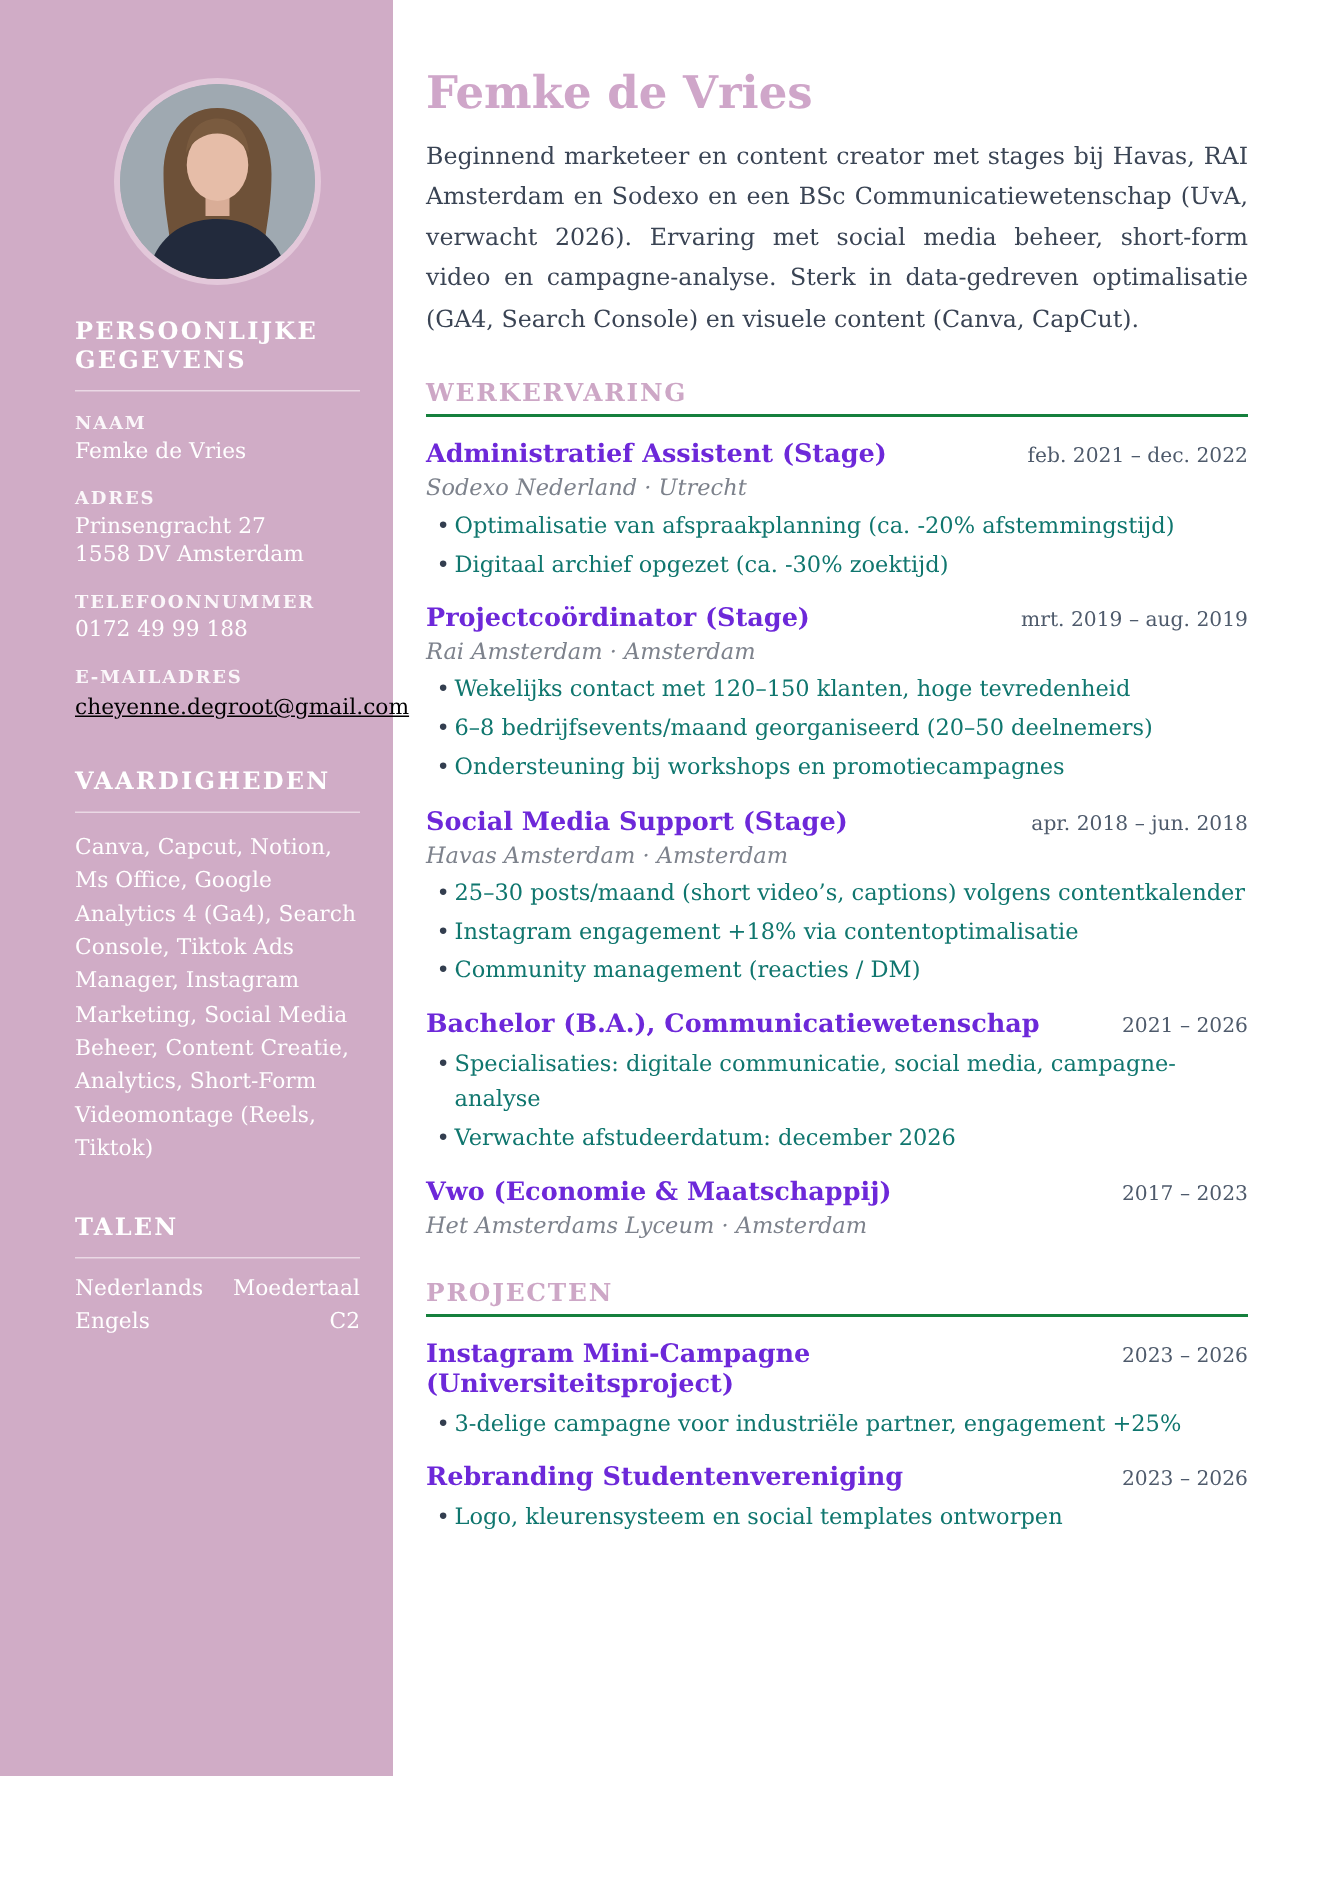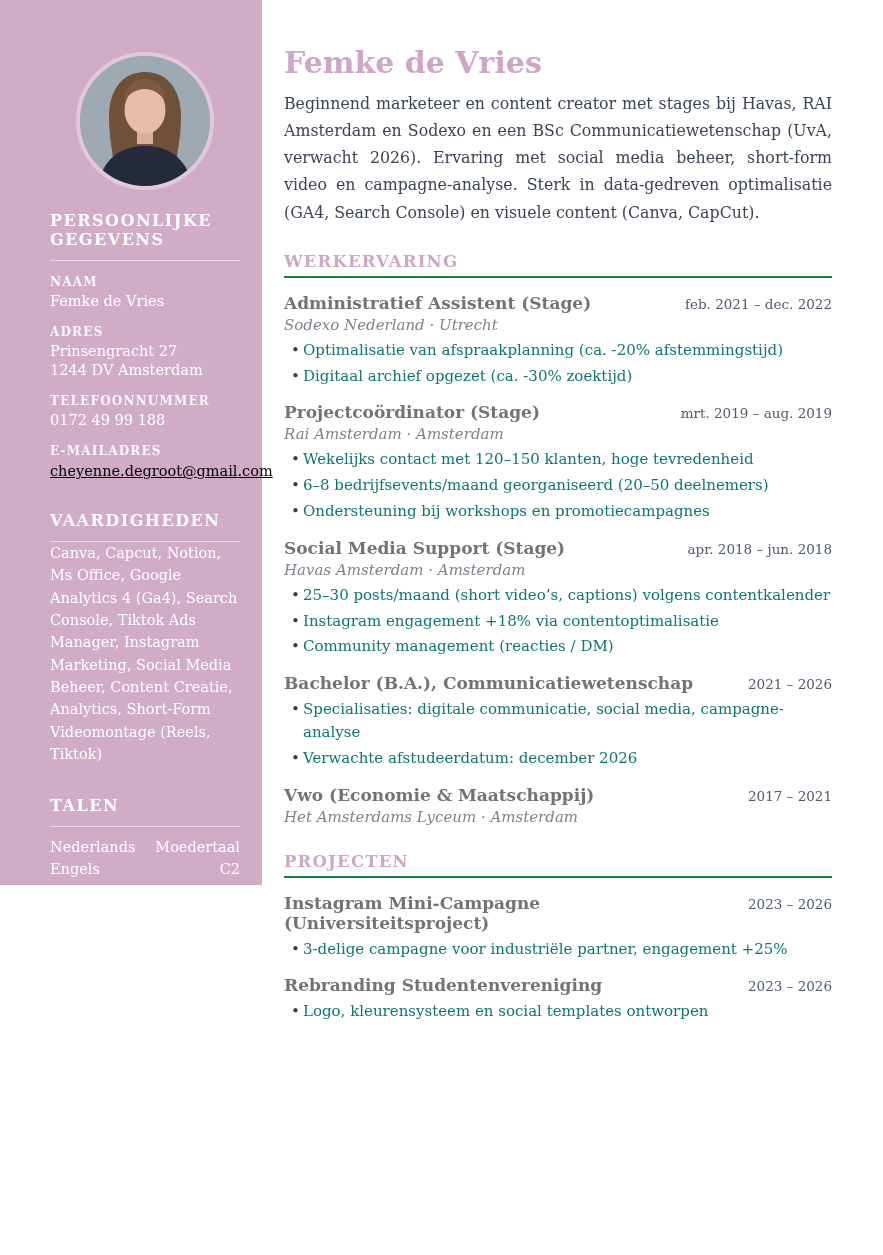--- a/index.html
+++ b/index.html
@@ -8,21 +8,21 @@
     width: 883px; height: 1255px;
     font-family: "DejaVu Serif", "Liberation Serif", serif;
     color: #333e4f;
     position: relative;
     overflow: hidden;
   }
   .page { display: flex; width: 883px; height: 1255px; }
 
   
   .sidebar {
-    width: 262px; min-width: 262px; height: 885px;
+    width: 262px; min-width: 262px; height: 1184px;
     background: #d0acc6;
     color: #ffffff;
     padding: 52px 22px 0 50px;
   }
   .photo-wrap {
     width: 138px; height: 138px;
     margin: 0 auto;
     border-radius: 50%;
     border: 4px solid #e3c8da;
     overflow: hidden;
@@ -44,21 +44,21 @@
   .field { margin-top: 14px; }
   .field-label {
     font-size: 12px; font-weight: bold;
     letter-spacing: 1.2px;
     color: rgba(255,255,255,0.9);
     margin-bottom: 3px;
   }
   .field-line { font-size: 14.5px; line-height: 1.32; }
   .email-link { color: #000000; text-decoration: underline; font-size: 14.5px; }
 
-  .skills-text { font-size: 14.5px; line-height: 1.54; }
+  .skills-text { margin-top: 12px; font-size: 14.5px; line-height: 1.54; }
 
   .lang-row {
     display: flex; justify-content: space-between;
     font-size: 14.5px; line-height: 1.5; gap: 13px;
   }
   .lang-rows { margin-top: 10px; }
 
   
   .main {
     flex: 1;
@@ -81,21 +81,21 @@
     letter-spacing: 1.2px;
     color: #cda7c6;
     text-transform: uppercase;
     border-bottom: 2px solid #15803d;
     padding-bottom: 5px;
   }
   .entry { margin-top: 15px; }
   .entry-head { display: flex; justify-content: space-between; align-items: baseline; }
   .entry-title {
     font-size: 17px; font-weight: bold;
-    color: #737373;
+    color: #6d28d9;
   }
   .entry-date {
     font-size: 13.5px; color: #4e5a6b;
     white-space: nowrap; margin-left: 16px;
   }
   .entry-subtitle {
     margin-top: 3px;
     font-size: 15px; font-style: italic;
     color: #7d828c;
   }
@@ -141,21 +141,21 @@
     <h2 class="side-heading">PERSOONLIJKE GEGEVENS</h2>
 
     <div class="field">
       <div class="field-label">NAAM</div>
       <div class="field-line">Femke de Vries</div>
     </div>
 
     <div class="field">
       <div class="field-label">ADRES</div>
       <div class="field-line">Prinsengracht 27</div>
-      <div class="field-line">1244 DV Amsterdam</div>
+      <div class="field-line">1558 DV Amsterdam</div>
     </div>
 
     <div class="field">
       <div class="field-label">TELEFOONNUMMER</div>
       <div class="field-line">0172 49 99 188</div>
     </div>
 
     <div class="field">
       <div class="field-label">E-MAILADRES</div>
       <a href="#" class="email-link">cheyenne.degroot@gmail.com</a>
@@ -230,21 +230,21 @@
       </div>
       <ul class="bullets">
         <li>Specialisaties: digitale communicatie, social media, campagne-analyse</li>
         <li>Verwachte afstudeerdatum: december 2026</li>
       </ul>
     </div>
 
     <div class="entry">
       <div class="entry-head">
         <span class="entry-title">Vwo (Economie &amp; Maatschappij)</span>
-        <span class="entry-date">2017 – 2021</span>
+        <span class="entry-date">2017 – 2023</span>
       </div>
       <div class="entry-subtitle">Het Amsterdams Lyceum · Amsterdam</div>
     </div>
 
     <h2 class="section-heading">PROJECTEN</h2>
 
     <div class="entry">
       <div class="entry-head">
         <span class="entry-title">Instagram Mini-Campagne (Universiteitsproject)</span>
         <span class="entry-date">2023 – 2026</span>

